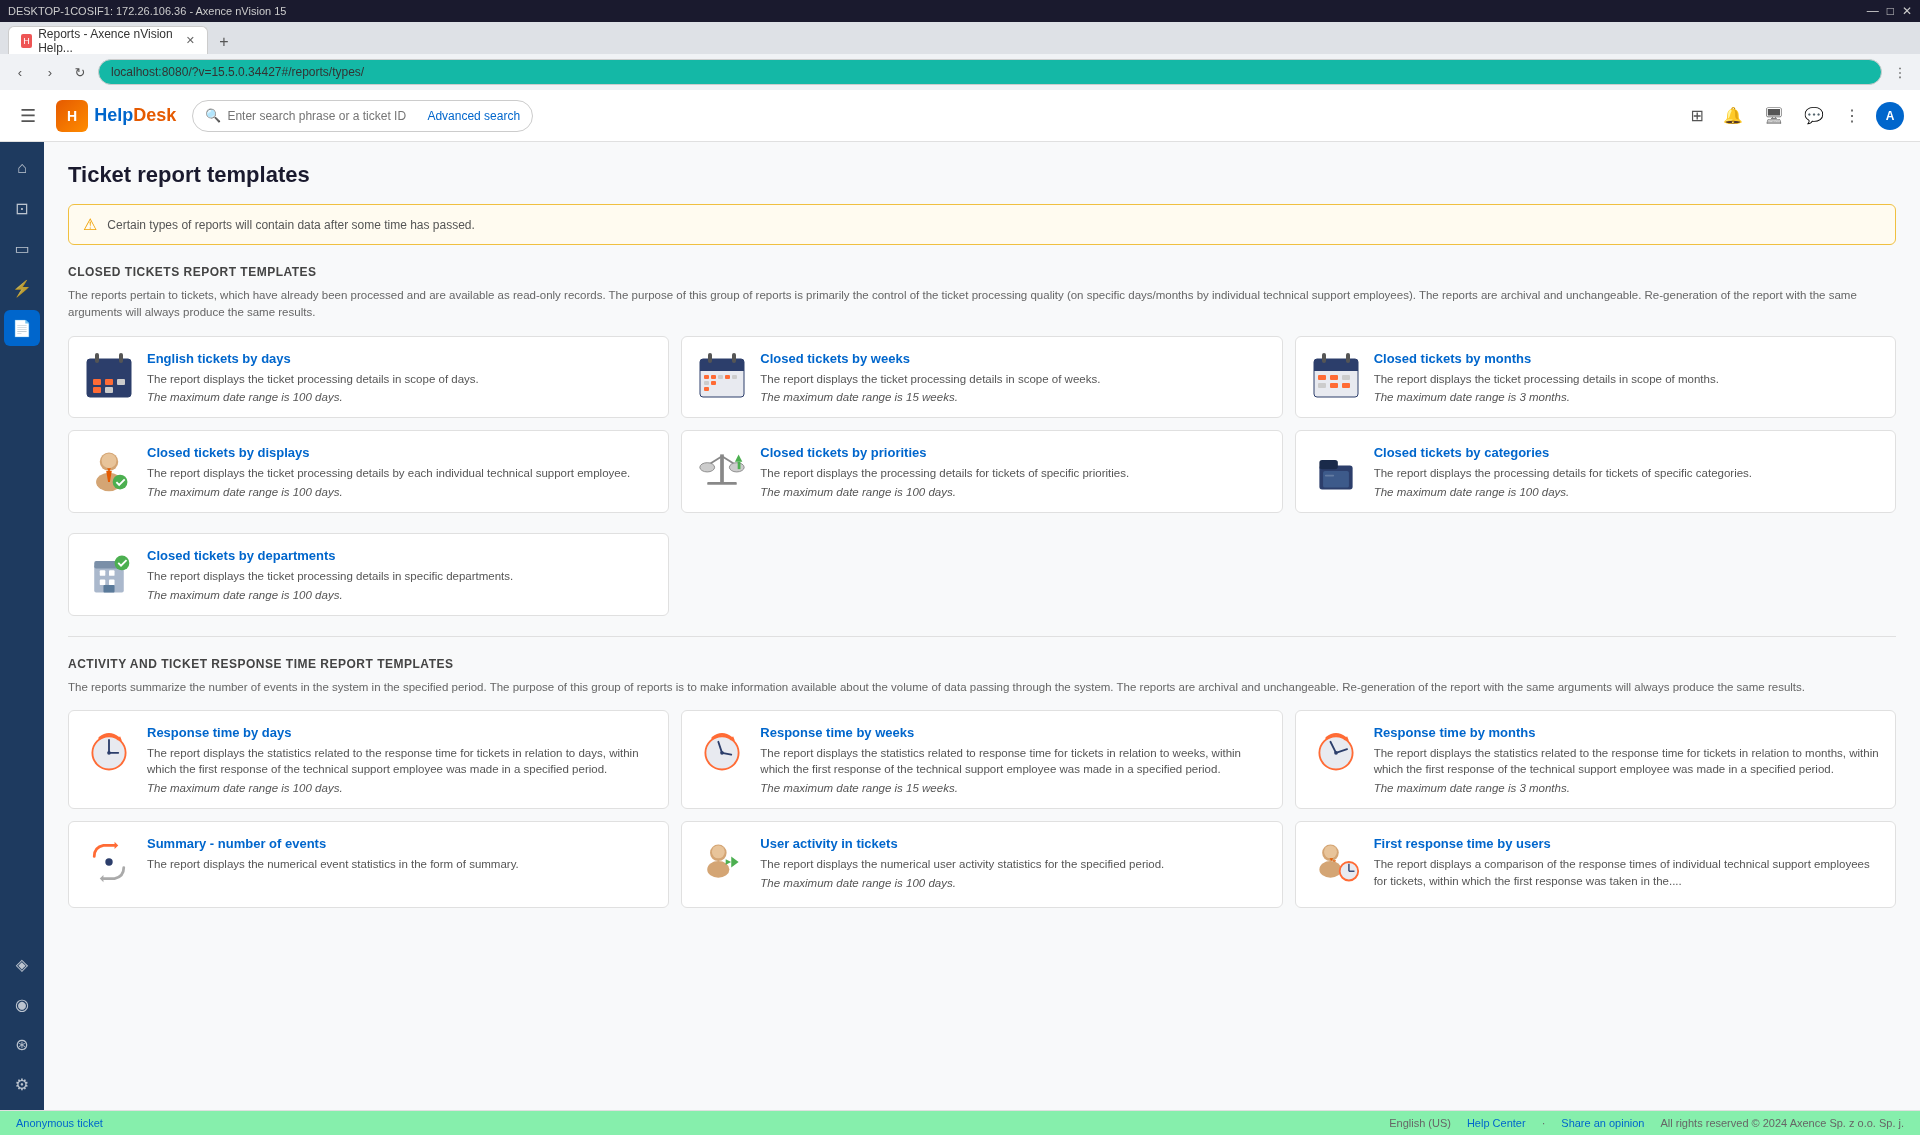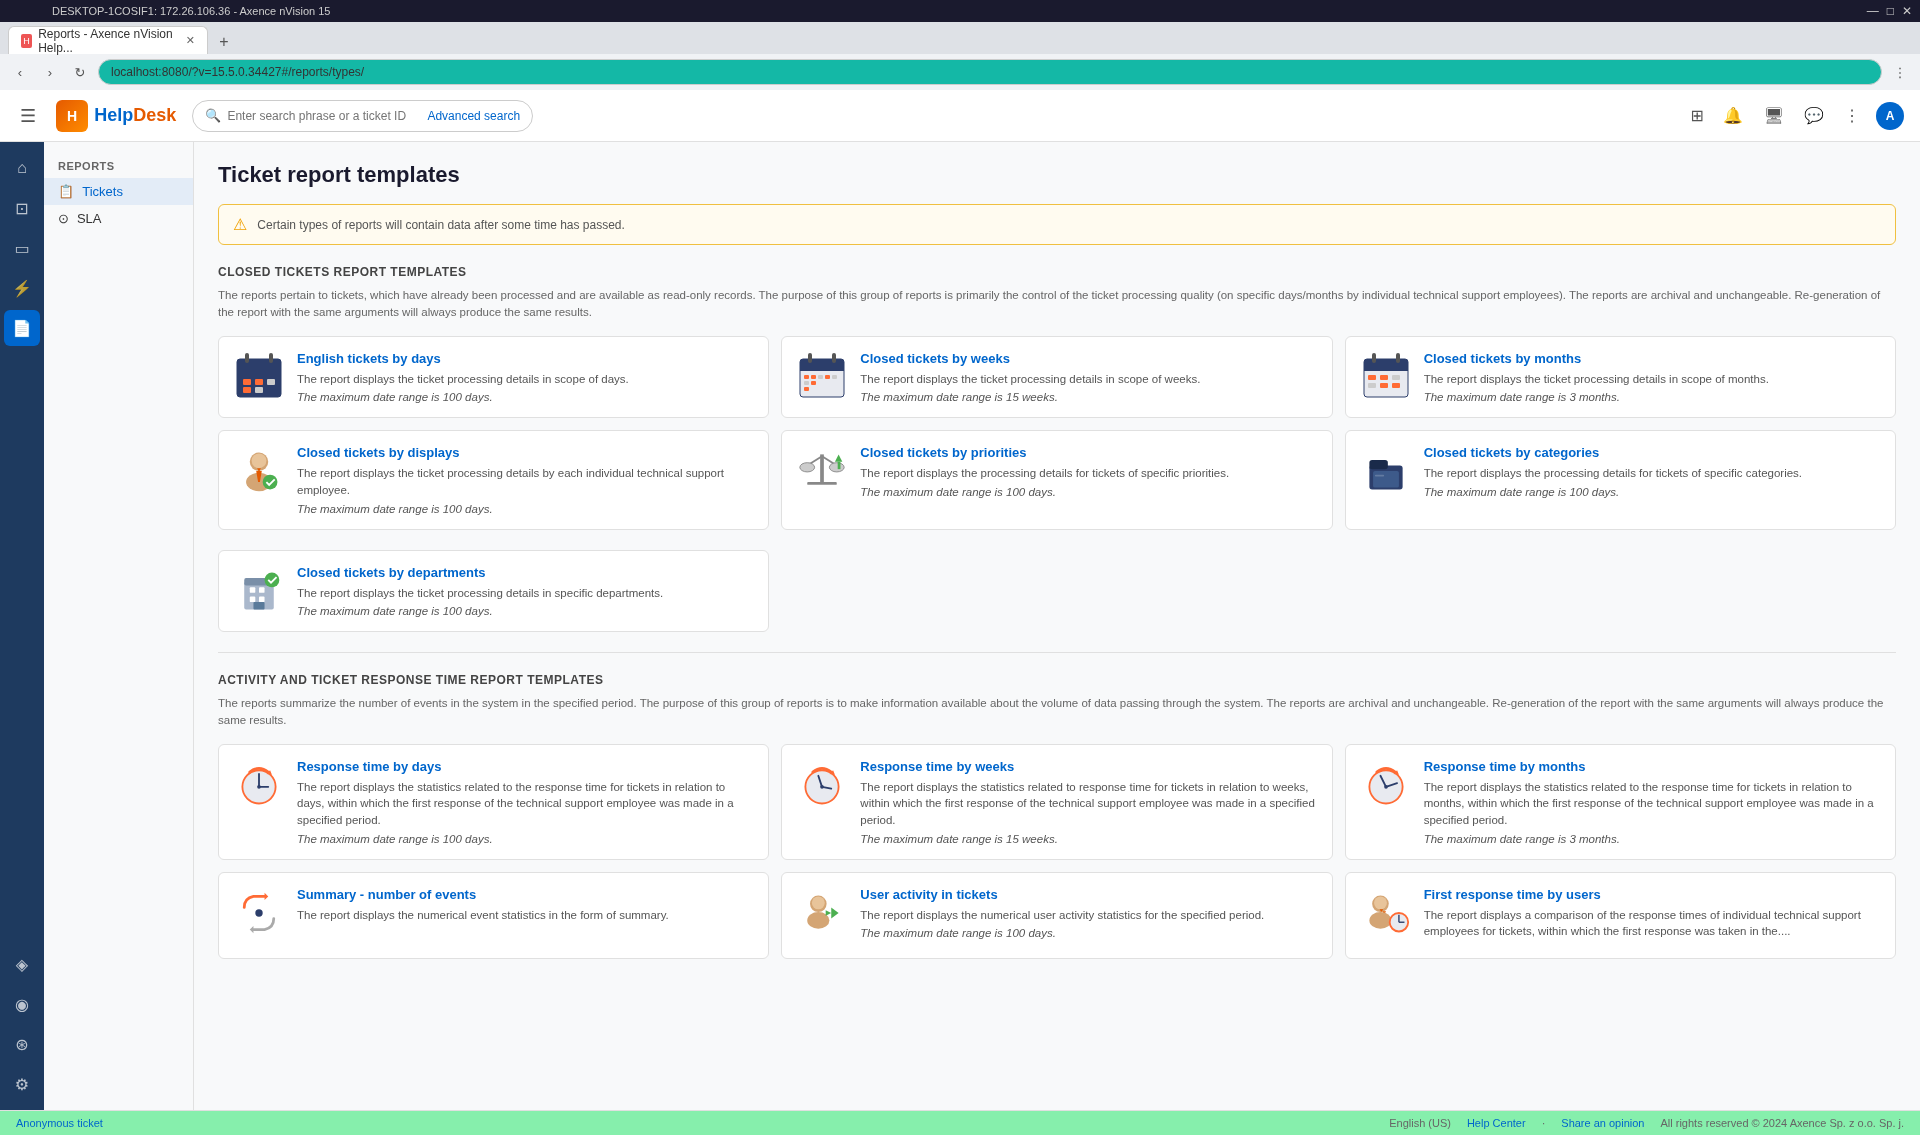--- a/index.html
+++ b/index.html
@@ -9,21 +9,21 @@
     .os-titlebar {
       height: 22px;
       background: #1a1a2e;
       color: #ccc;
       font-size: 11px;
       display: flex;
       align-items: center;
       padding: 0 8px;
       justify-content: space-between;
     }
-    .os-titlebar-title { font-size: 11px; margin-left: 44px; }
+    .os-titlebar-title { font-size: 11px; }
     .os-titlebar-controls { display: flex; gap: 8px; }
     .os-titlebar-controls span { font-size: 12px; cursor: pointer; }
     .browser-toolbar {
       height: 36px;
       display: flex;
       align-items: center;
       padding: 0 8px;
       gap: 6px;
       background: #f0f2f5;
     }
@@ -377,31 +377,20 @@
       <button class="icon-sidebar-btn">▭</button>
       <button class="icon-sidebar-btn">⚡</button>
       <button class="icon-sidebar-btn active">📄</button>
       <div class="icon-sidebar-spacer"></div>
       <button class="icon-sidebar-btn">◈</button>
       <button class="icon-sidebar-btn">◉</button>
       <button class="icon-sidebar-btn">⊛</button>
       <button class="icon-sidebar-btn">⚙</button>
     </div>
 
-    <div class="nav-sidebar">
-      <div class="nav-section-title">REPORTS</div>
-      <a class="nav-item active">
-        <span class="nav-item-icon">📋</span>
-        <span>Tickets</span>
-      </a>
-      <a class="nav-item">
-        <span class="nav-item-icon">⊙</span>
-        <span>SLA</span>
-      </a>
-    </div>
 
     <div class="main-content">
       <h1 class="page-title">Ticket report templates</h1>
 
       <div class="info-banner">
         <span class="info-banner-icon">⚠</span>
         <span>Certain types of reports will contain data after some time has passed.</span>
       </div>
 
       <div>

